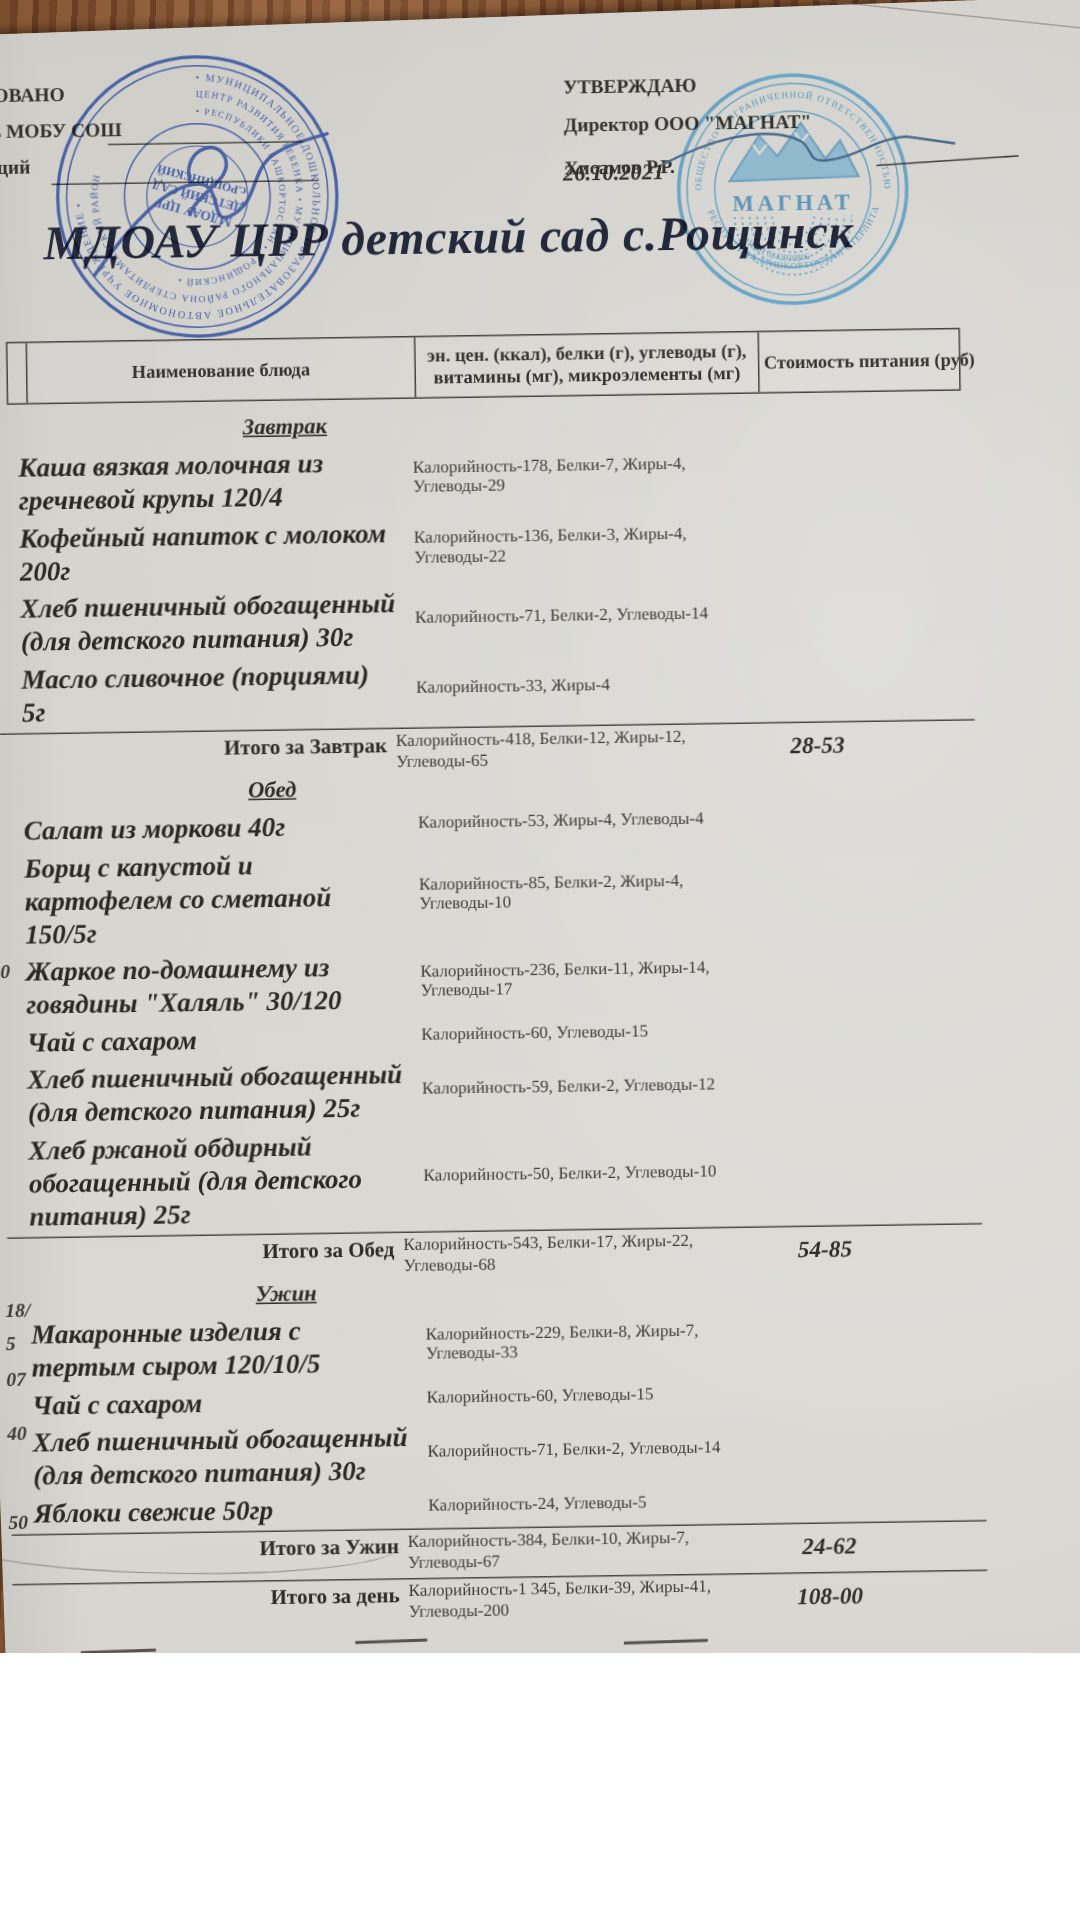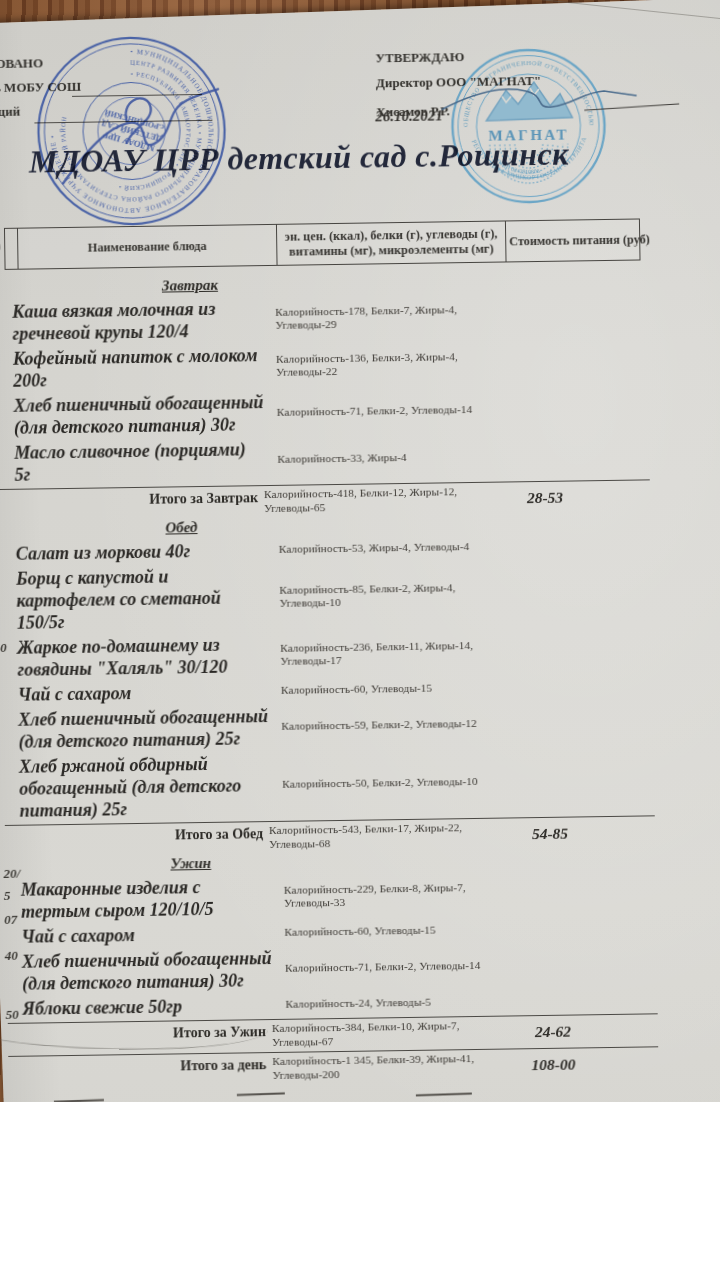--- a/index.html
+++ b/index.html
@@ -253,21 +253,21 @@
 
   <div class="total">
     <div class="tlabel">Итого за день</div>
     <div class="tnutr">Калорийность-1 345, Белки-39, Жиры-41, Углеводы-200</div>
     <div class="tcost">108-00</div>
   </div>
 </div>
 
     <div id="frag-host">
         <div class="frag" style="top: 640px;">0</div>
-        <div class="frag" style="top: 866px;">20/</div>
+        <div class="frag" style="top: 866px;">18/</div>
         <div class="frag" style="top: 888px;">5</div>
         <div class="frag" style="top: 912px;">07</div>
         <div class="frag" style="top: 948px;">40</div>
         <div class="frag" style="top: 1007px;">50</div>
       </div>
 
     <div class="dash" style="left:45px;top:1101px;width:50px;"></div>
     <div class="dash" style="left:228px;top:1097px;width:48px;"></div>
     <div class="dash" style="left:407px;top:1100px;width:56px;"></div>
 

